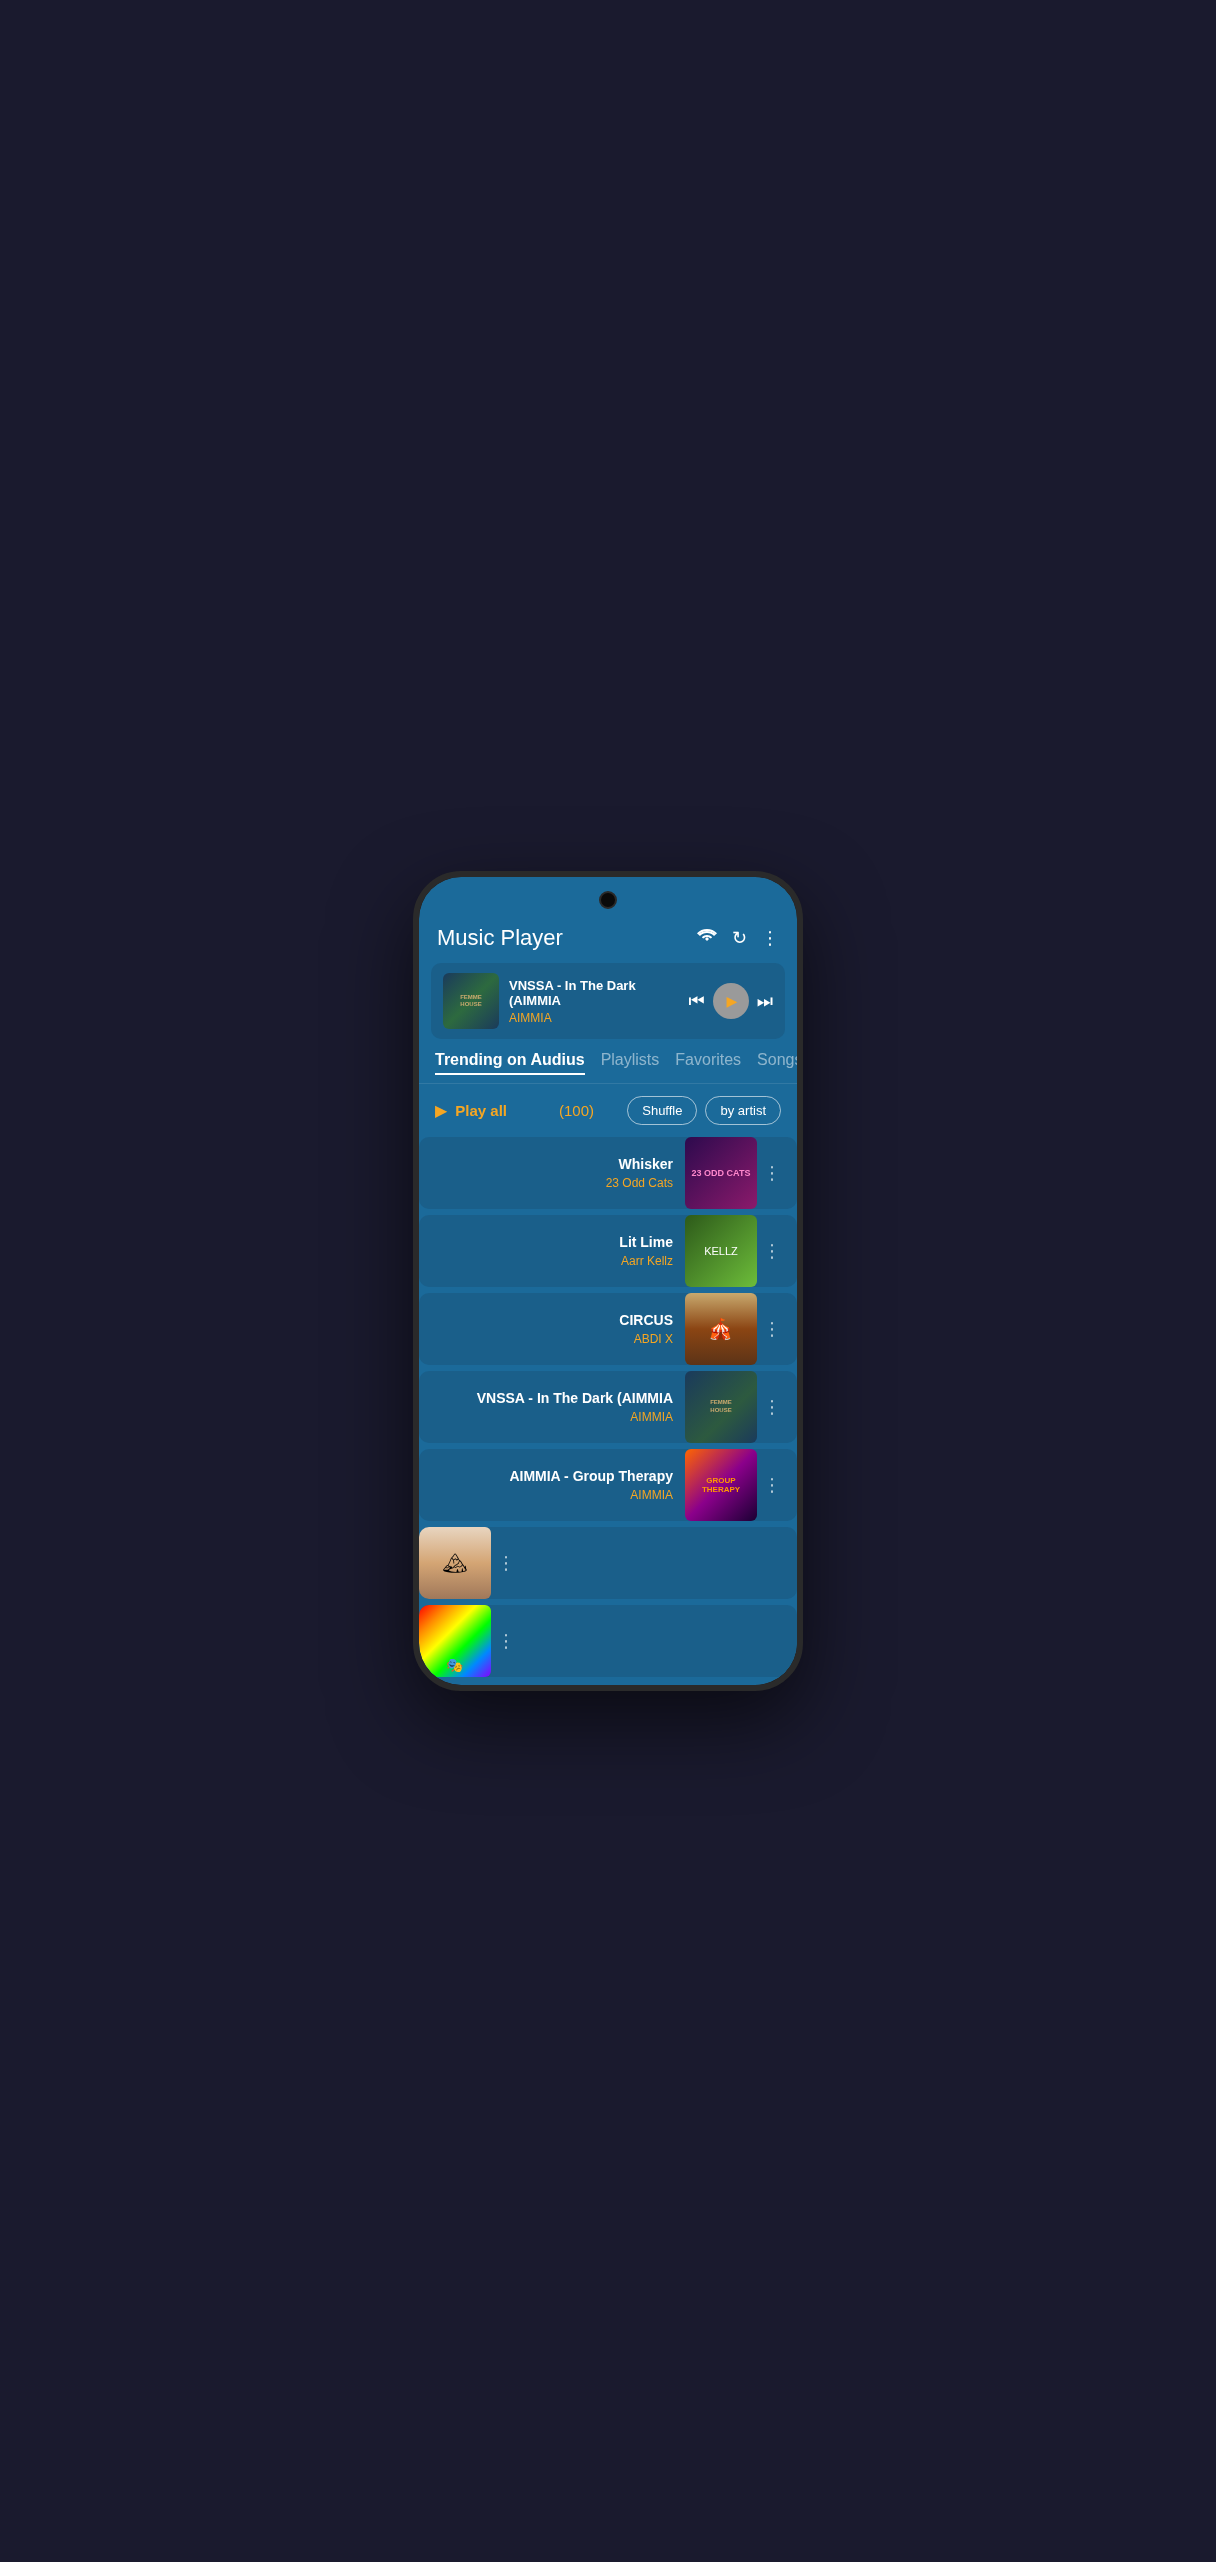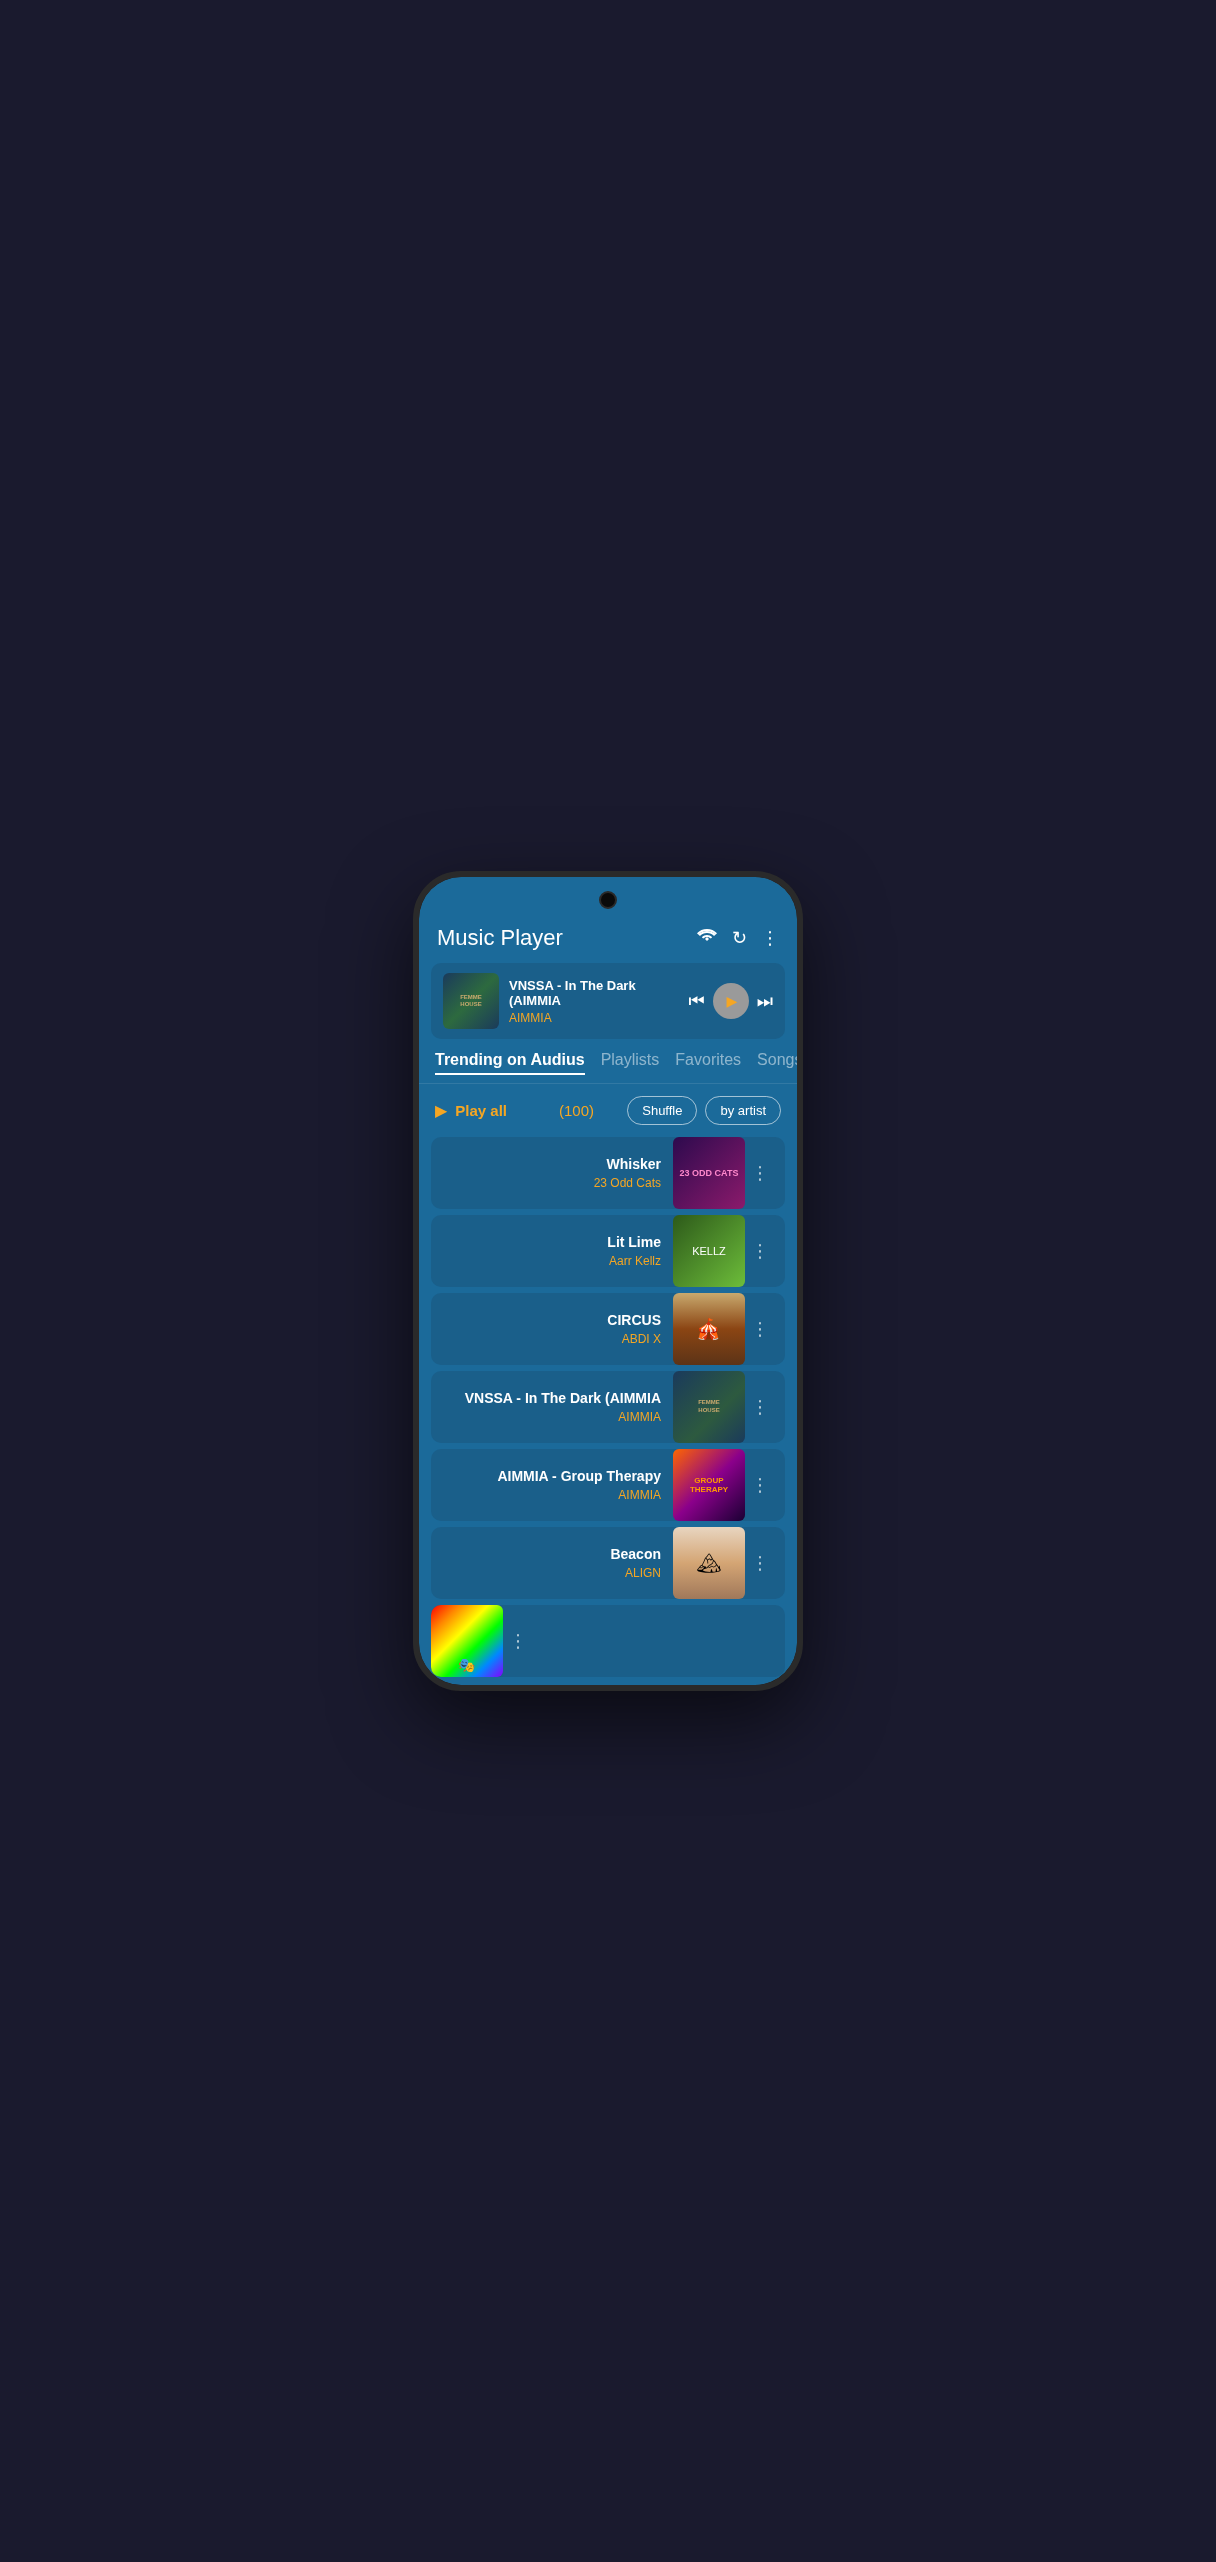--- a/index.html
+++ b/index.html
@@ -204,21 +204,21 @@
       border: 1.5px solid rgba(255,255,255,0.6);
       color: #ffffff;
       padding: 6px 14px;
       border-radius: 20px;
       font-size: 13px;
       cursor: pointer;
     }
     .songs-list {
       flex: 1;
       overflow-y: auto;
-      padding: 0 12px;
+      padding: 0 0;
       display: flex;
       flex-direction: column;
       gap: 6px;
     }
     .songs-list::-webkit-scrollbar { display: none; }
     .song-item {
       background: #1a5f8a;
       border-radius: 10px;
       display: flex;
       align-items: center;
@@ -447,24 +447,20 @@
           <div class="song-title">AIMMIA - Group Therapy</div>
           <div class="song-artist">AIMMIA</div>
         </div>
         <div class="song-art">
           <div class="art-group-therapy">GROUP<br>THERAPY</div>
         </div>
         <span class="song-menu">⋮</span>
       </div>
 
       <div class="song-item">
-        <div class="song-text-area">
-          <div class="song-title">Beacon</div>
-          <div class="song-artist">ALIGN</div>
-        </div>
         <div class="song-art">
           <div class="art-beacon">🏔</div>
         </div>
         <span class="song-menu">⋮</span>
       </div>
 
       <div class="song-item">
         <div class="song-art">
           <div class="art-setmefree">🎭</div>
         </div>

